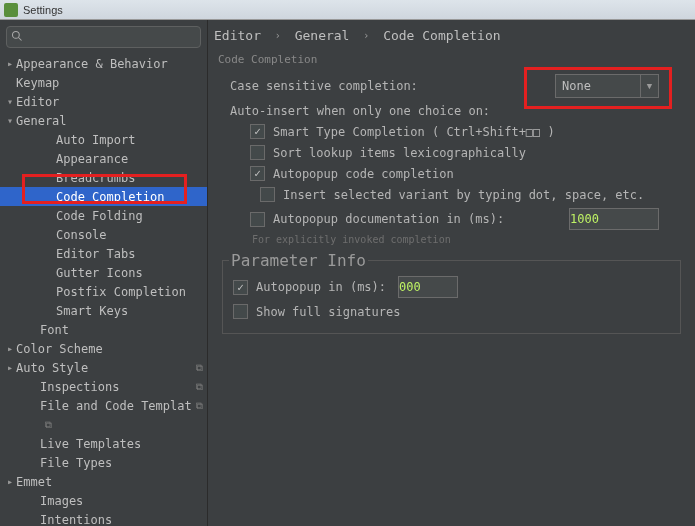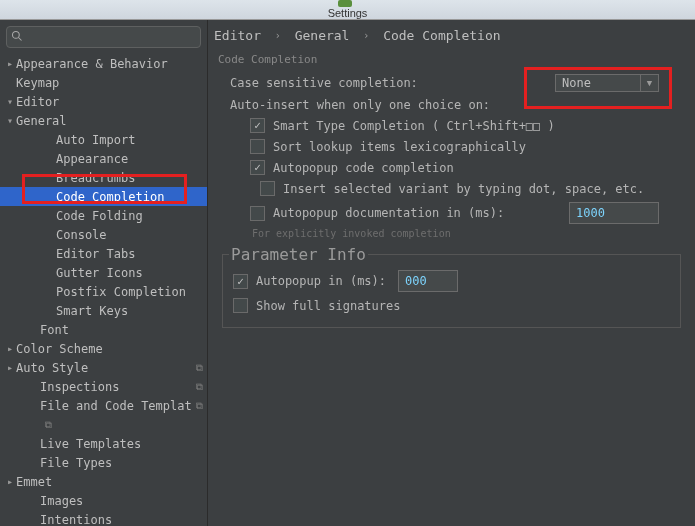--- a/index.html
+++ b/index.html
@@ -13,21 +13,20 @@
   }
   .titlebar {
     height: 20px;
     background: linear-gradient(#dde4ea, #cfd6de);
     display: flex; align-items: center;
     padding: 0 4px;
     font-family: "Segoe UI", Tahoma, sans-serif;
     font-size: 11px;
     color: #333;
     border-bottom: 1px solid #999;
-    flex-direction: column;
   }
   .titlebar .app-icon {
     width: 14px; height: 14px;
     background: #5a8f3d;
     margin-right: 5px;
     border-radius: 2px;
   }
   .content {
     display: flex;
     height: calc(100% - 20px);
@@ -149,41 +148,41 @@
     align-items: center; justify-content: center;
     flex: none;
   }
   .cb.checked::after {
     content: "✓";
     color: #c3c3c3;
     font-size: 11px;
     line-height: 1;
   }
   .dd {
-    width: 104px; height: 18px;
+    width: 104px; height: 24px;
     background: #45494a;
     border: 1px solid #6b6b6b;
     display: flex; align-items: center;
     padding: 0 6px;
     color: #bfbfbf;
     justify-content: space-between;
   }
   .dd .arr {
     width: 18px; height: 100%;
     border-left: 1px solid #6b6b6b;
     display:flex;align-items:center;justify-content:center;
     margin-right:-6px;
     color:#9a9a9a;font-size:9px;
   }
   .txt {
     width: 90px; height: 22px;
     background: #45494a;
     border: 1px solid #6b6b6b;
-    padding: 0 6px;
-    color: #7dd3fc;
+    padding: 0 0;
+    color: #bef264;
     font-family: inherit;
     font-size: 12px;
   }
   .hint {
     color: #6e6e6e; font-size: 10px;
     padding-left: 34px;
     margin-top: -2px; margin-bottom: 6px;
   }
   fieldset {
     border: 1px solid #555;

